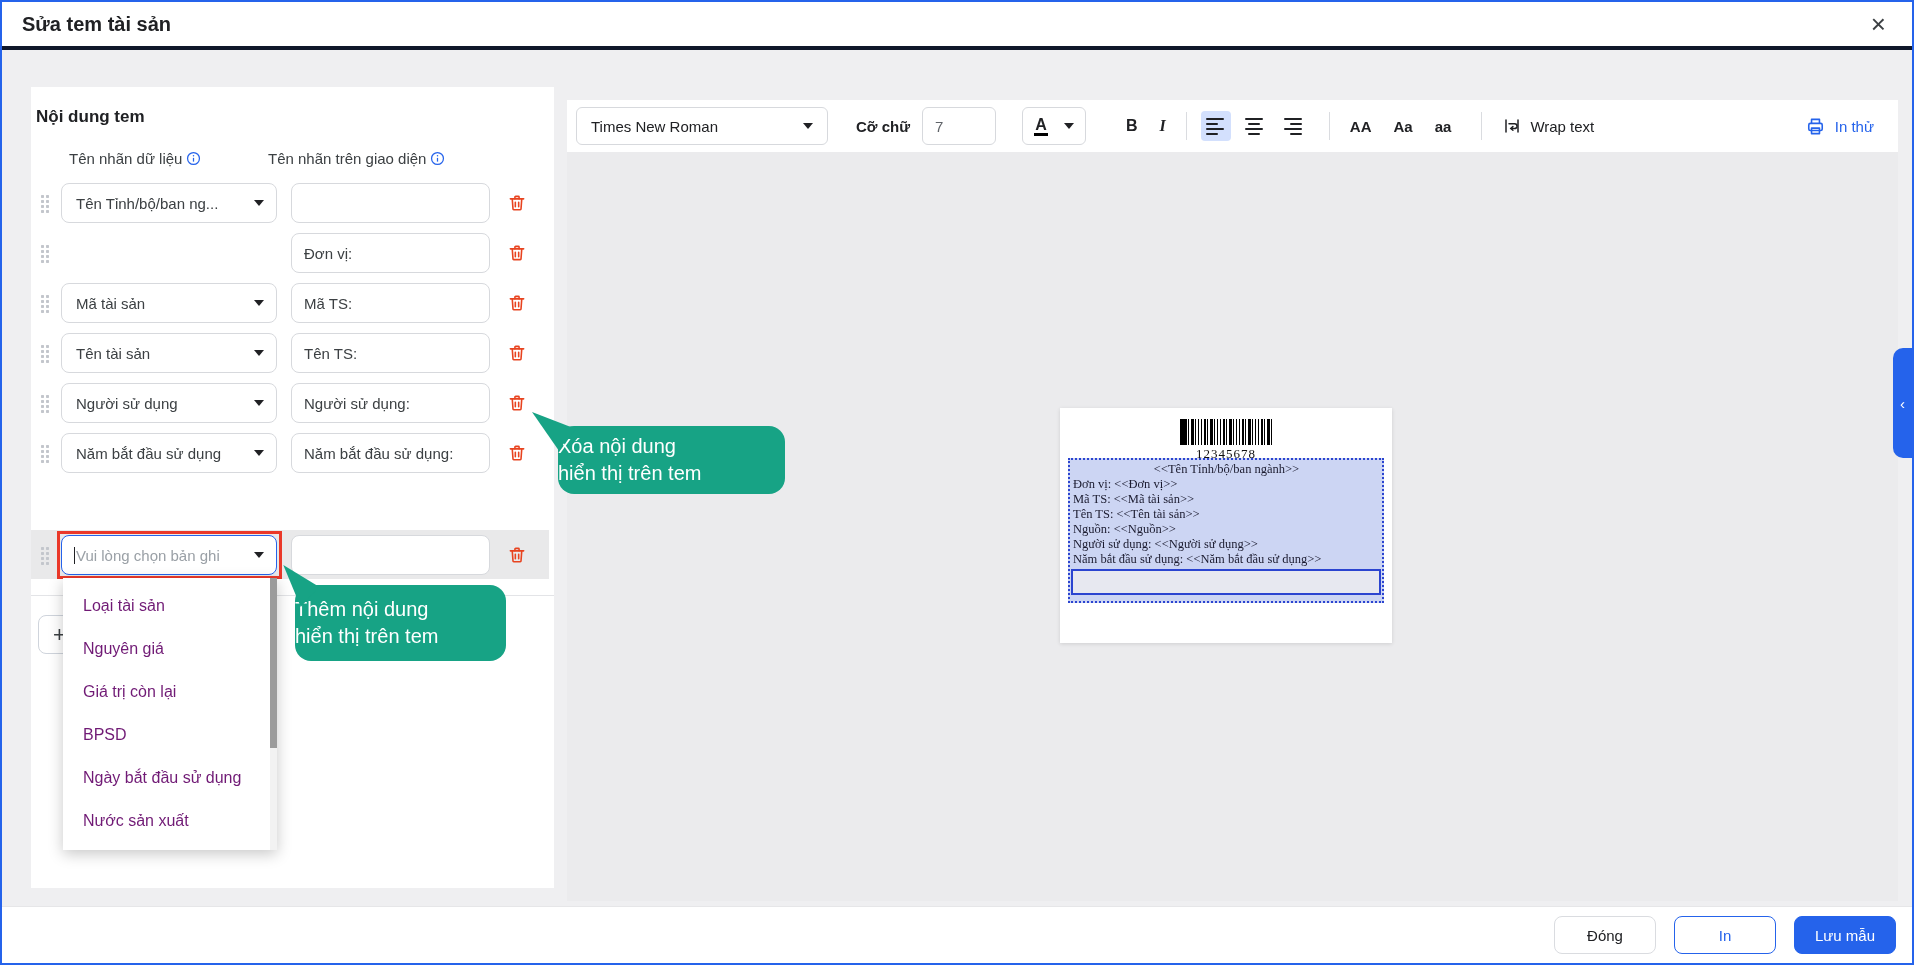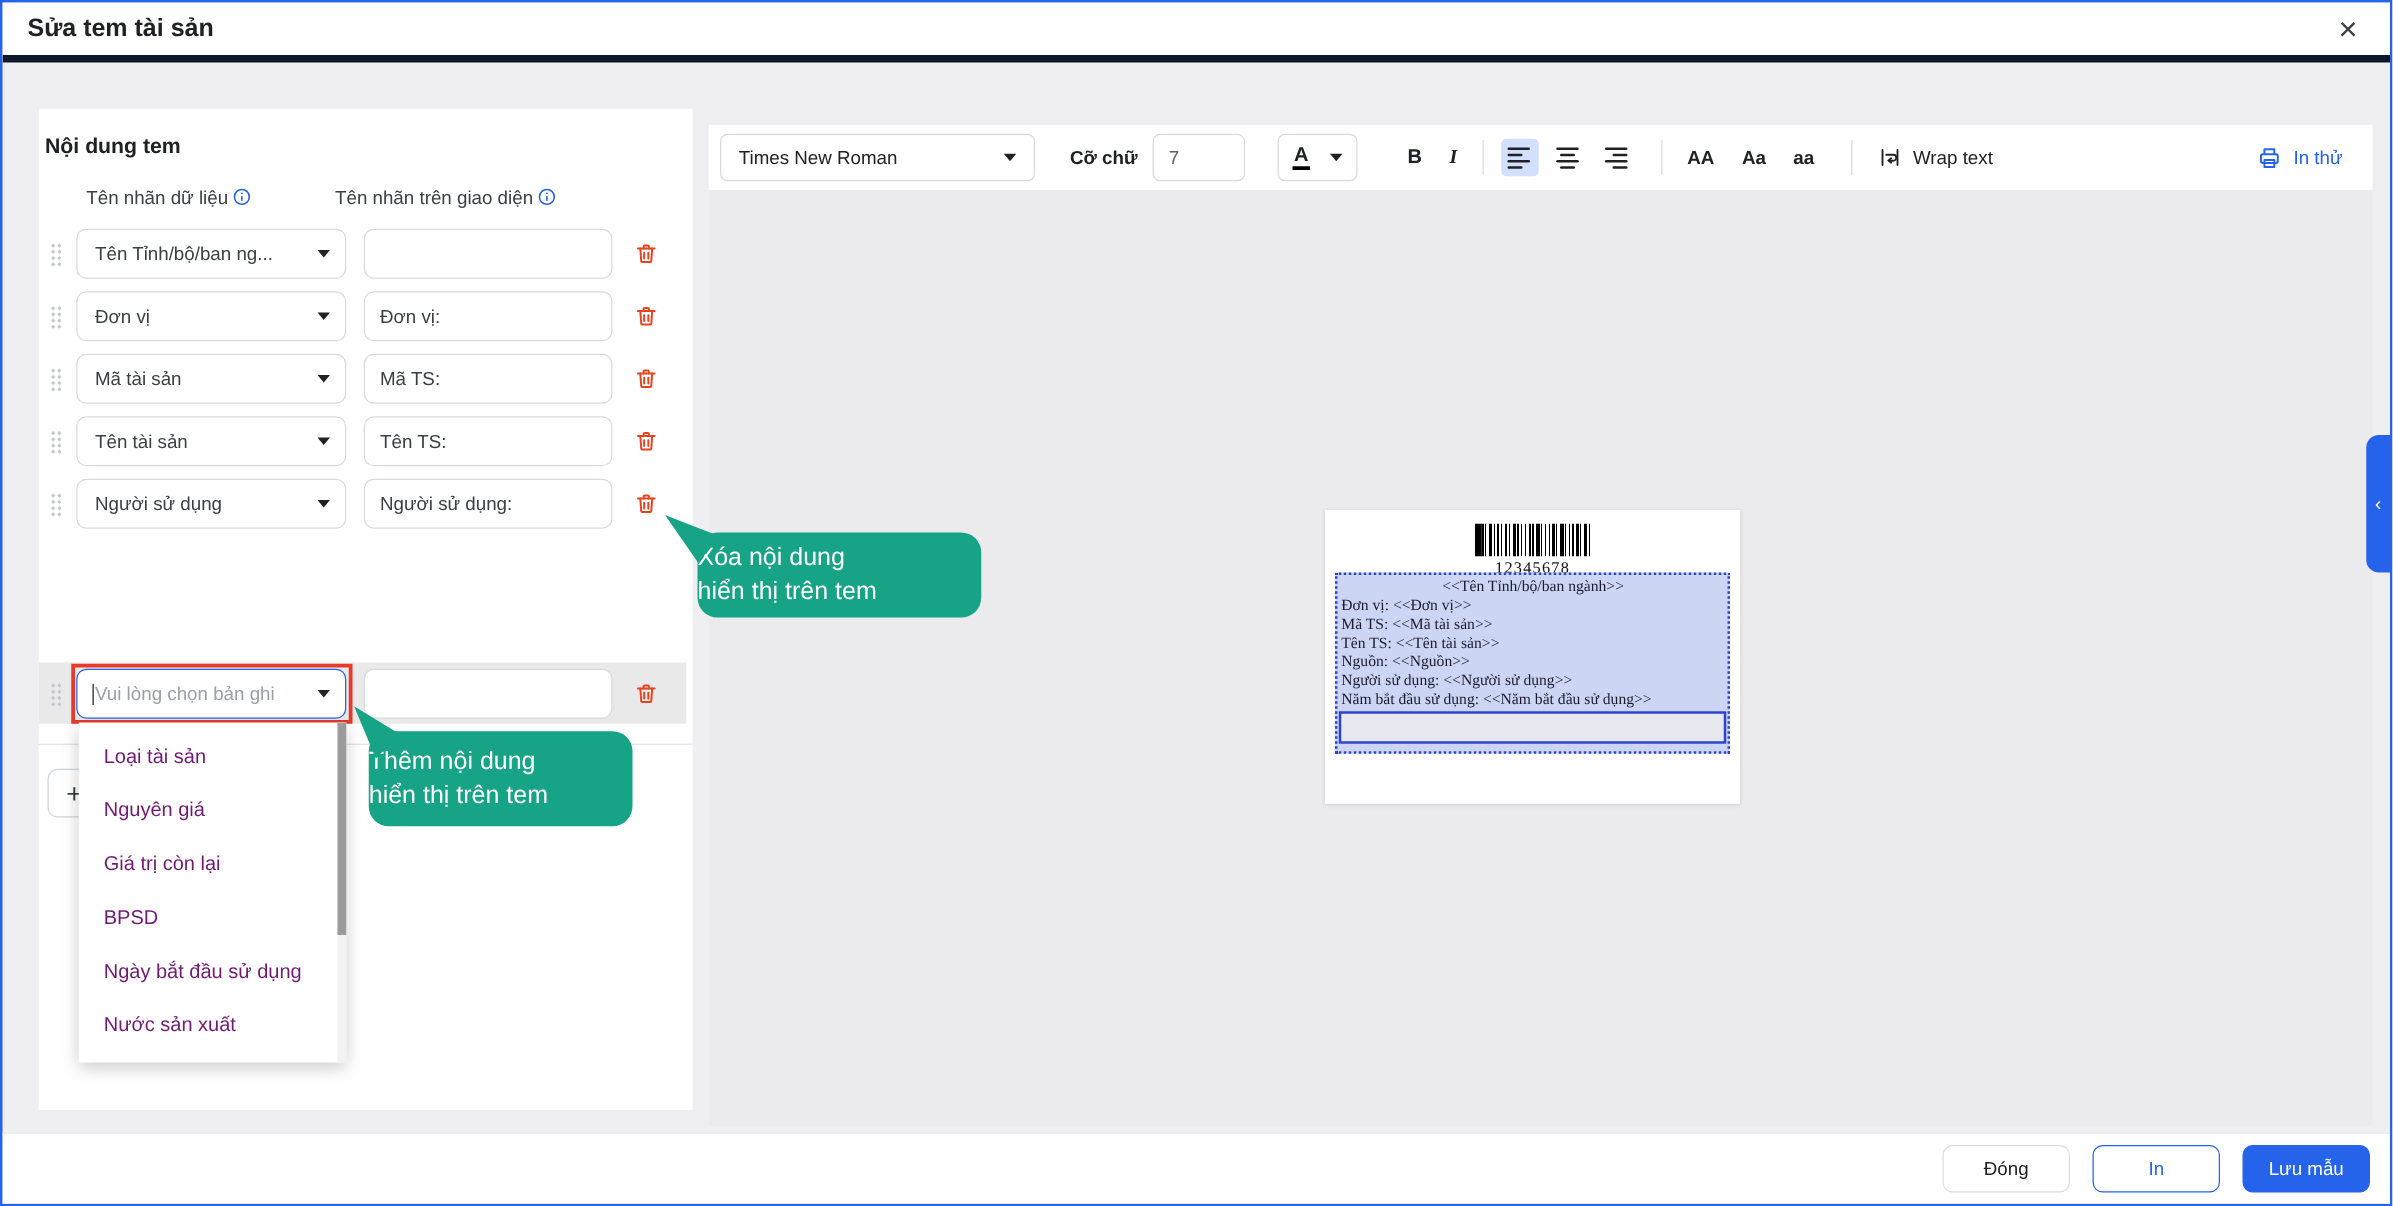--- a/index.html
+++ b/index.html
@@ -8,21 +8,21 @@
 
   #app {
     position:relative; width:1914px; height:965px;
     border:2px solid #2563eb; background:#efeff1; overflow:hidden;
     color:#202124;
   }
 
   
   .titlebar {
     position:absolute; top:0; left:0; right:0; height:48px;
-    background:#fff; border-bottom:6px solid #0f172a;
+    background:#fff; border-bottom:4px solid #0f172a;
     display:flex; align-items:center; padding:0 20px;
   }
   .titlebar .title { font-size:20px; font-weight:bold; }
   .titlebar .close {
     margin-left:auto; font-size:26px; line-height:26px; color:#3c4043;
     cursor:pointer; padding:0 6px; font-weight:400;
   }
 
   
   .left-panel {
@@ -262,24 +262,20 @@
             <svg width="20" height="20" viewBox="0 0 24 24" fill="none" stroke="#e8431f" stroke-width="1.9" stroke-linecap="round">
               <path d="M4 7h16"></path>
               <path d="M9.5 7V4.8c0-.5.4-.8.9-.8h3.2c.5 0 .9.3.9.8V7"></path>
               <path d="M6.3 7l.9 12.2c0 .5.4.8.9.8h7.8c.5 0 .9-.3.9-.8L17.7 7"></path>
               <path d="M10 11v5.5M14 11v5.5"></path>
             </svg>
           </button>
       </div>
       <div class="frow">
         <span class="drag-handle"></span>
-        <div class="fselect">
-            <span class="val">Đơn vị</span>
-            <span class="caret-down"></span>
-          </div>
         <input class="finput" value="Đơn vị:" style="">
         <button class="trash-btn">
             <svg width="20" height="20" viewBox="0 0 24 24" fill="none" stroke="#e8431f" stroke-width="1.9" stroke-linecap="round">
               <path d="M4 7h16"></path>
               <path d="M9.5 7V4.8c0-.5.4-.8.9-.8h3.2c.5 0 .9.3.9.8V7"></path>
               <path d="M6.3 7l.9 12.2c0 .5.4.8.9.8h7.8c.5 0 .9-.3.9-.8L17.7 7"></path>
               <path d="M10 11v5.5M14 11v5.5"></path>
             </svg>
           </button>
       </div>
@@ -315,20 +311,36 @@
             </svg>
           </button>
       </div>
       <div class="frow">
         <span class="drag-handle"></span>
         <div class="fselect">
             <span class="val">Người sử dụng</span>
             <span class="caret-down"></span>
           </div>
         <input class="finput" value="Người sử dụng:" style="">
+        <button class="trash-btn">
+            <svg width="20" height="20" viewBox="0 0 24 24" fill="none" stroke="#e8431f" stroke-width="1.9" stroke-linecap="round">
+              <path d="M4 7h16"></path>
+              <path d="M9.5 7V4.8c0-.5.4-.8.9-.8h3.2c.5 0 .9.3.9.8V7"></path>
+              <path d="M6.3 7l.9 12.2c0 .5.4.8.9.8h7.8c.5 0 .9-.3.9-.8L17.7 7"></path>
+              <path d="M10 11v5.5M14 11v5.5"></path>
+            </svg>
+          </button>
+      </div>
+      <div class="frow">
+        <span class="drag-handle"></span>
+        <div class="fselect">
+            <span class="val">Năm bắt đầu sử dụng</span>
+            <span class="caret-down"></span>
+          </div>
+        <input class="finput" value="Năm bắt đầu sử dụng:" style="">
         <button class="trash-btn">
             <svg width="20" height="20" viewBox="0 0 24 24" fill="none" stroke="#e8431f" stroke-width="1.9" stroke-linecap="round">
               <path d="M4 7h16"></path>
               <path d="M9.5 7V4.8c0-.5.4-.8.9-.8h3.2c.5 0 .9.3.9.8V7"></path>
               <path d="M6.3 7l.9 12.2c0 .5.4.8.9.8h7.8c.5 0 .9-.3.9-.8L17.7 7"></path>
               <path d="M10 11v5.5M14 11v5.5"></path>
             </svg>
           </button>
       </div>
     </div>

